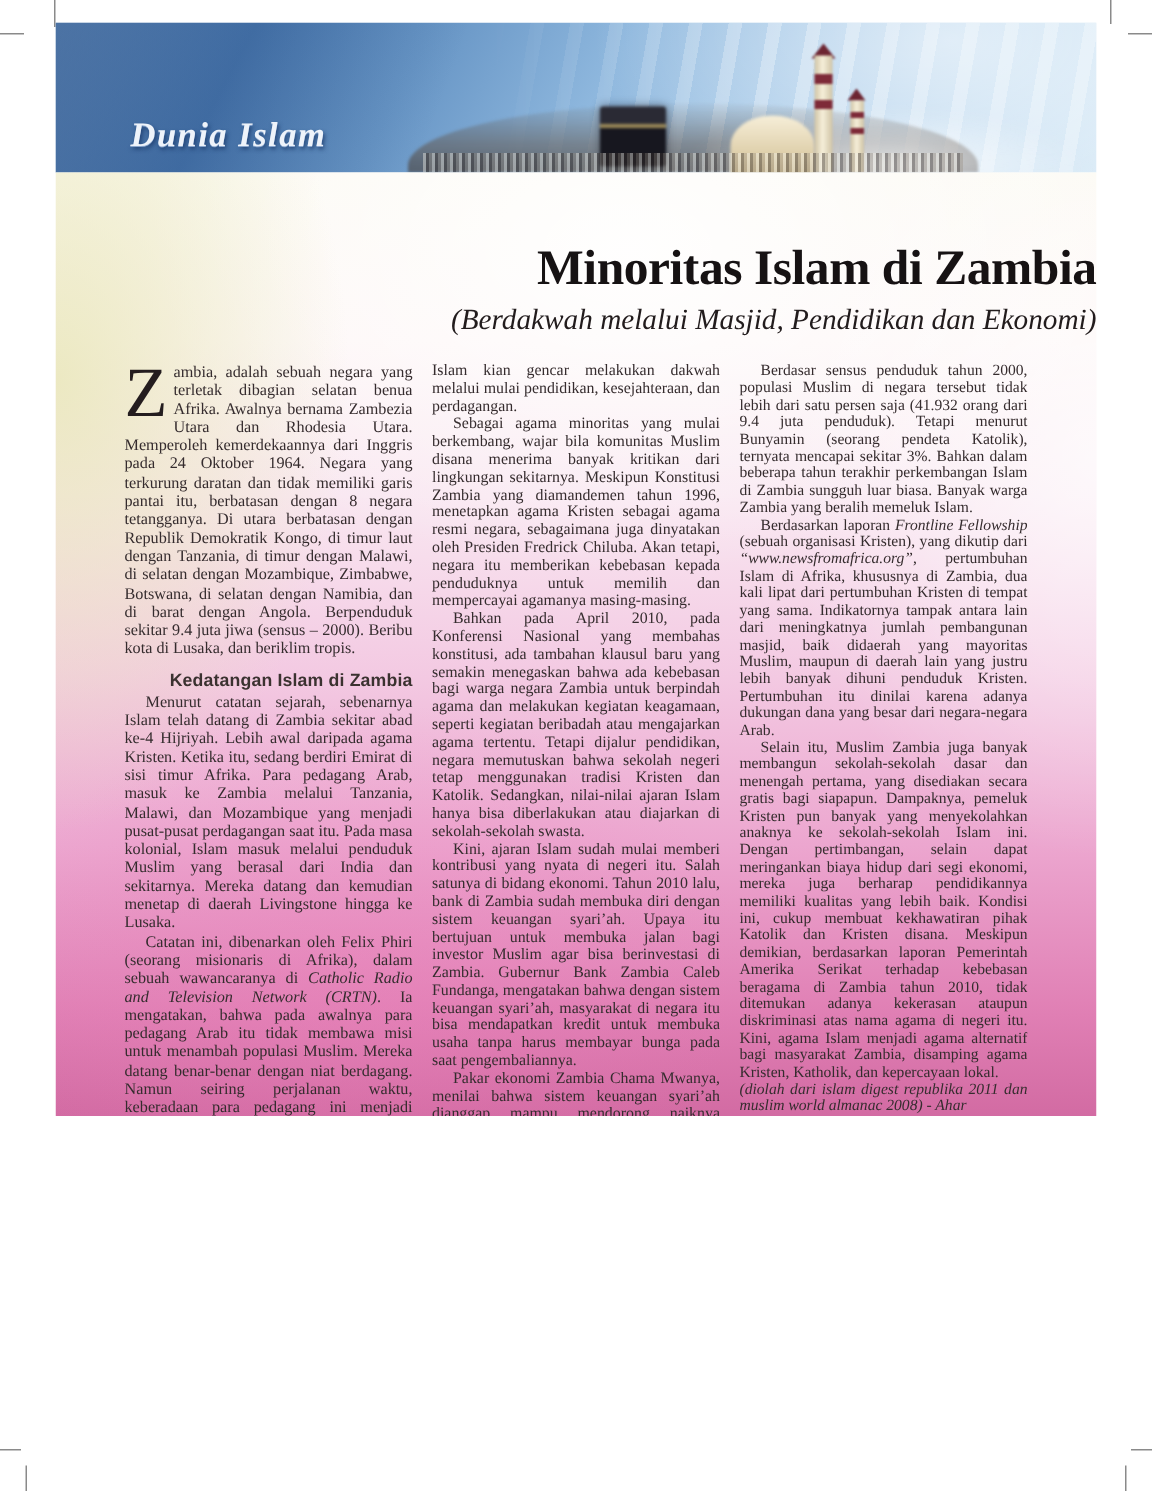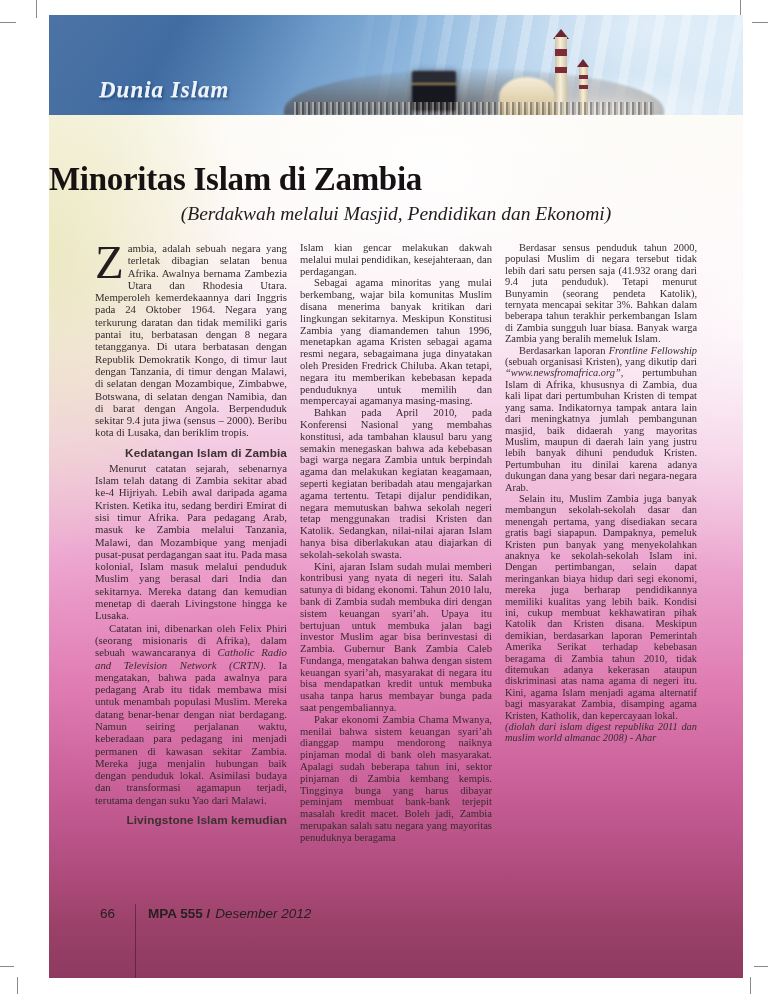--- a/index.html
+++ b/index.html
@@ -14,23 +14,22 @@
   .cm-tl-h { left:0;     top:22px;  width:16px; height:1px;  }
   .cm-tr-v { left:740px; top:0;     width:1px;  height:16px; }
   .cm-tr-h { right:0;    top:22px;  width:16px; height:1px;  }
   .cm-bl-h { left:0;     top:966px; width:14px; height:1px;  }
   .cm-bl-v { left:17px;  top:977px; width:1px;  height:17px; }
   .cm-br-h { right:0;    top:966px; width:14px; height:1px;  }
   .cm-br-v { right:17px; top:977px; width:1px;  height:17px; }
 
   
   .print-area {
-    position:absolute; left:37px; top:15px; width:694px; height:963px;
+    position:absolute; left:37px; top:15px; width:694px; height:729px;
     overflow:hidden;
-    margin-left:12px;
   }
 
   
   .banner {
     position:relative; width:694px; height:100px; overflow:hidden;
     background:
       linear-gradient(110deg, rgba(26,54,102,0.40), rgba(26,54,102,0) 38%),
       radial-gradient(ellipse 340px 180px at 86% 12%, rgba(255,255,255,0.55), rgba(255,255,255,0) 70%),
       linear-gradient(118deg, #6d9bcd 0%, #4a7ab2 18%, #6795c5 34%, #8fb8de 52%, #a9cbe9 68%, #c2dcf1 85%, #d7e9f6 100%);
   }
@@ -82,25 +81,25 @@
   .body-area {
     position:relative; width:694px; height:863px; overflow:hidden;
     background:
       radial-gradient(ellipse 280px 430px at 0% 16%, rgba(233,231,185,0.85), rgba(233,231,185,0) 70%),
       radial-gradient(ellipse 300px 380px at 100% 22%, rgba(255,255,255,0.70), rgba(255,255,255,0) 70%),
       radial-gradient(ellipse 460px 300px at 55% 6%, rgba(255,255,255,0.90), rgba(255,255,255,0) 72%),
       radial-gradient(ellipse 360px 260px at 30% 62%, rgba(236,130,188,0.35), rgba(236,130,188,0) 70%),
       linear-gradient(180deg, #fcfaf3 0%, #fdf6f6 13%, #f9e7f1 25%, #f3c9e2 39%, #eca6cf 52%, #e07fb4 65%, #cd639c 76%, #b44f82 86%, #9b4169 94%, #8e3a60 100%);
   }
   .article-title {
-    margin:46px 0 5px; text-align:left;
+    margin:46px 0 5px; text-align:right;
     font-size:33px; line-height:36px; font-weight:bold; letter-spacing:-0.3px; color:#161213;
   }
   .article-subtitle {
-    text-align:center; font-style:italic; font-weight:normal;
+    text-align:right; font-style:italic; font-weight:normal;
     font-size:19.5px; line-height:23px; color:#221c1d;
   }
   .columns {
     display:flex; gap:13px; width:602px; margin:17px auto 0; height:652px; overflow:hidden;
   }
   .col { flex:1; min-width:0; text-align:justify; color:#352c2e;
          font-size:10.8px; line-height:12.3px; }
   .col-2 { font-size:10.6px; line-height:11.8px; }
   .col-3 { font-size:10.4px; line-height:11.4px; }
   .col p { margin:0; text-indent:14px; }

